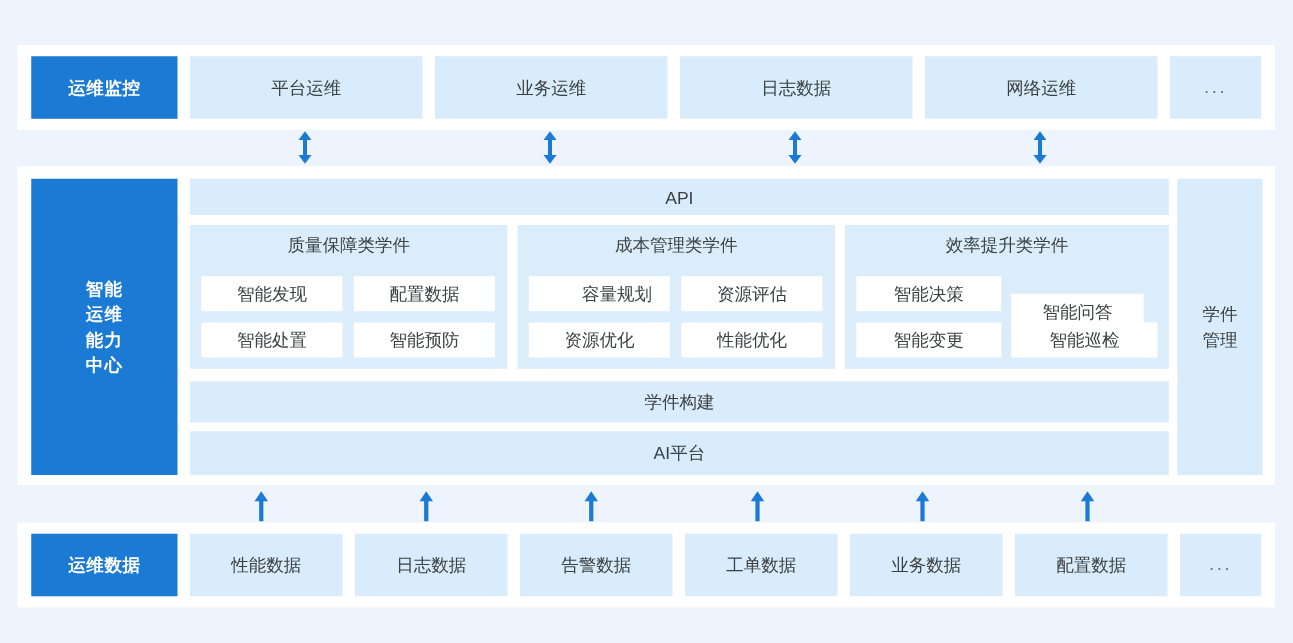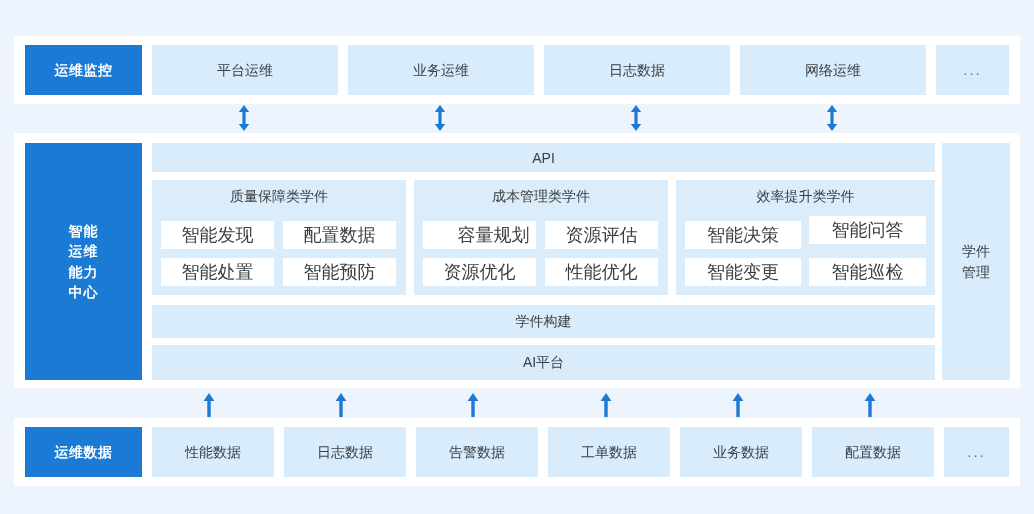--- a/index.html
+++ b/index.html
@@ -51,21 +51,21 @@
     font-size: 14px;
   }
   .box-light.dots {
     color: #6b7480;
     font-size: 15px;
     letter-spacing: 2px;
   }
   .box-white {
     background: #ffffff;
     color: #3c4043;
-    font-size: 18px;
+    font-size: 14px;
   }
 
   
   .band {
     position: absolute;
     box-sizing: border-box;
     background: #d9ecfb;
     display: flex;
     align-items: center;
     justify-content: center;
@@ -208,21 +208,21 @@
   <div class="box box-white" style="left:545px; top:258px; width:113px; height:28px;">
     <span>性能优化</span>
   </div>
 
   <div class="group" style="left:676px; top:180px; width:259px; height:115px;">
     <div class="group-title">效率提升类学件</div>
   </div>
   <div class="box box-white" style="left:685px; top:221px; width:116px; height:28px;">
     <span>智能决策</span>
   </div>
-  <div class="box box-white" style="left:809px; top:216px; width:117px; height:28px;">
+  <div class="box box-white" style="left:809px; top:235px; width:106px; height:28px;">
     <span>智能问答</span>
   </div>
   <div class="box box-white" style="left:685px; top:258px; width:116px; height:28px;">
     <span>智能变更</span>
   </div>
   <div class="box box-white" style="left:809px; top:258px; width:117px; height:28px;">
     <span>智能巡检</span>
   </div>
 
   <div class="band" style="left:152px; top:305px; width:783px; height:33px;">

